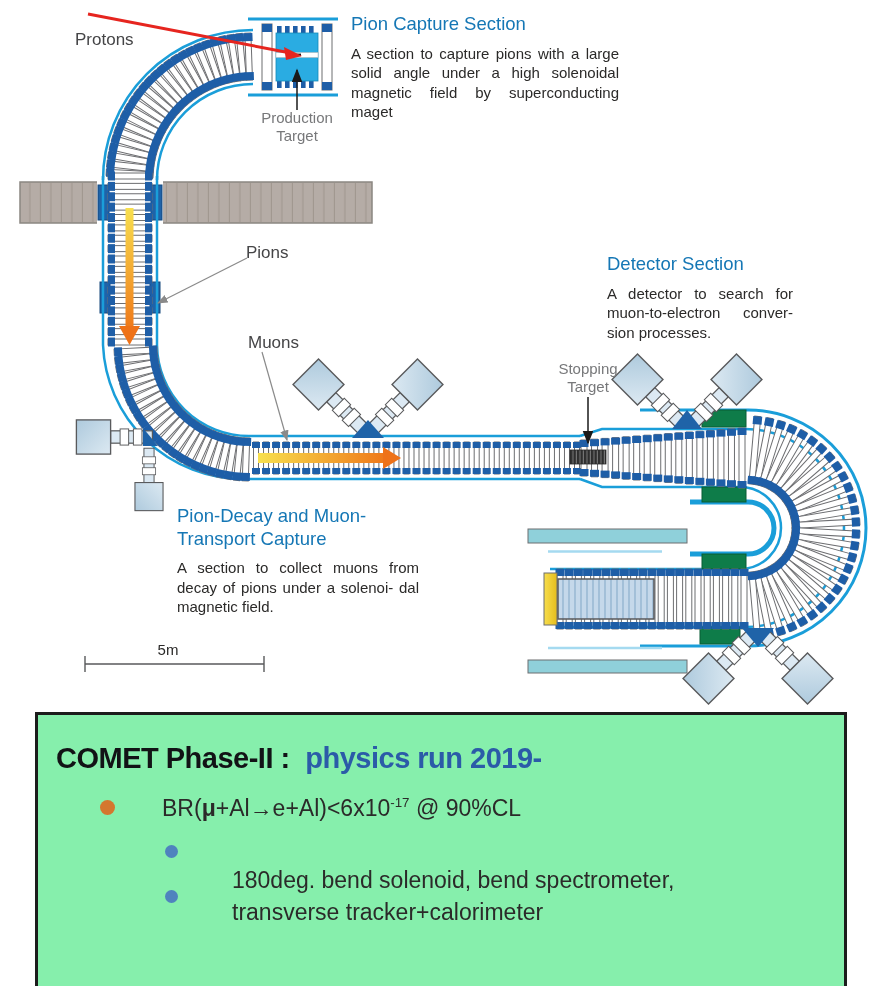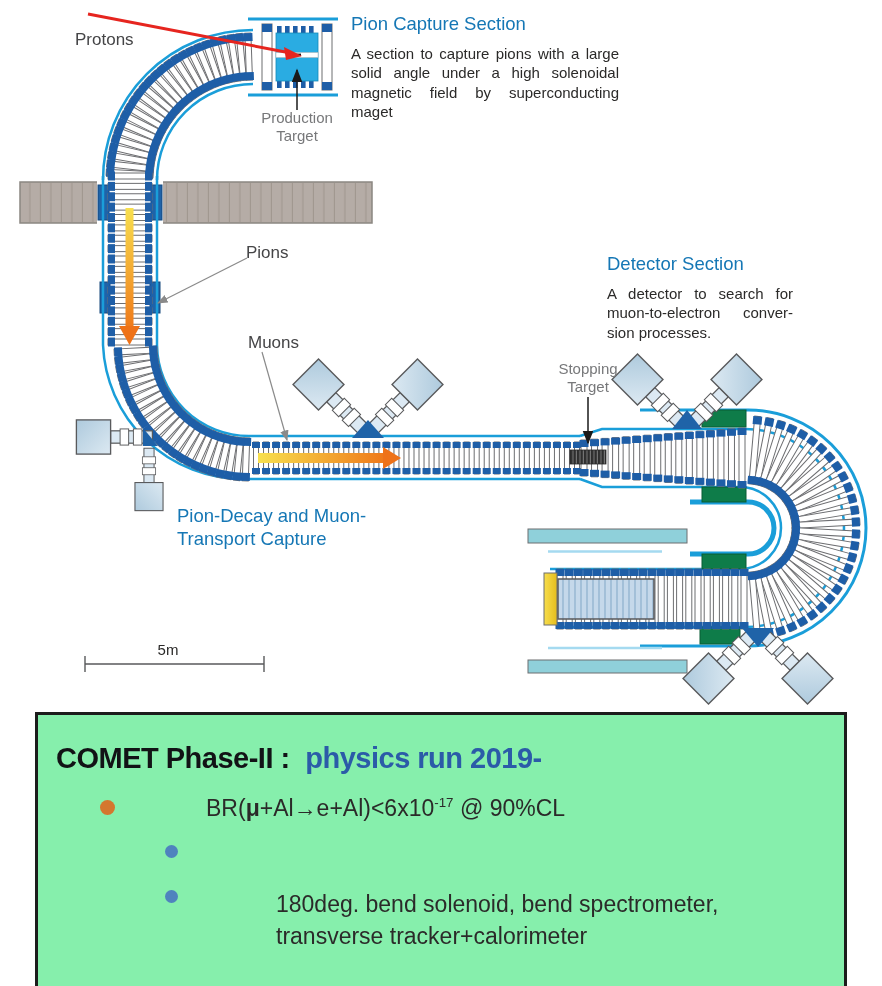--- a/index.html
+++ b/index.html
@@ -23,24 +23,24 @@
   .info-box{position:absolute;left:35px;top:712px;width:812px;height:299px;
             background:#86efac;border:3px solid #1c1c1c;box-sizing:border-box;}
   .info-title{position:absolute;left:18px;top:27px;font-size:29px;font-weight:700;
               letter-spacing:-0.5px;white-space:nowrap;}
   .info-title .t-black{color:#121316;}
   .info-title .t-blue{color:#2b5ba8;margin-left:8px;}
   .dot{position:absolute;border-radius:50%;}
   .dot-orange{left:62px;top:85px;width:15px;height:15px;background:#d4772e;}
   .dot-blue1{left:127px;top:130px;width:13px;height:13px;background:#4f83be;}
   .dot-blue2{left:127px;top:175px;width:13px;height:13px;background:#4f83be;}
-  .b-text{position:absolute;font-size:23px;color:#2b2a29;line-height:1.38;margin-left:44px;}
+  .b-text{position:absolute;font-size:23px;color:#2b2a29;line-height:1.38;}
   .bt-1{left:124px;top:78px;white-space:nowrap;}
   .bt-2{left:194px;top:122px;white-space:nowrap;}
-  .bt-3{left:194px;top:174px;width:480px;}
+  .bt-3{left:194px;top:150px;width:480px;}
   .b-text sup{font-size:0.58em;vertical-align:super;line-height:0;}
   .b-text b{font-weight:700;}
 </style>
 </head>
 <body>
 
 <div class="stage">
 
   <svg width="882" height="705" viewBox="0 0 882 705">
     <defs>
@@ -1057,20 +1057,21 @@
   <div class="callout co-capture">
     <h3>Pion Capture Section</h3>
     <p>A section to capture pions with a large solid angle under a high solenoidal magnetic field by superconducting maget</p>
   </div>
   <div class="callout co-detector">
     <h3>Detector Section</h3>
     <p>A detector to search for muon-to-electron conver- sion processes.</p>
   </div>
   <div class="callout co-decay">
     <h3>Pion-Decay and Muon-Transport Capture</h3>
+    <p>A section to collect muons from decay of pions under a solenoi- dal magnetic field.</p>
   </div>
 
   
   <div class="info-box">
     <div class="info-title">
       <span class="t-black">COMET Phase-II :</span>
       <span class="t-blue">physics run 2019-</span>
     </div>
     <span class="dot dot-orange"></span>
     <div class="b-text bt-1"><span>BR(</span><b>μ</b><span>+Al→e+Al)&lt;6x10</span><sup>-17</sup><span> @ 90%CL</span></div>

